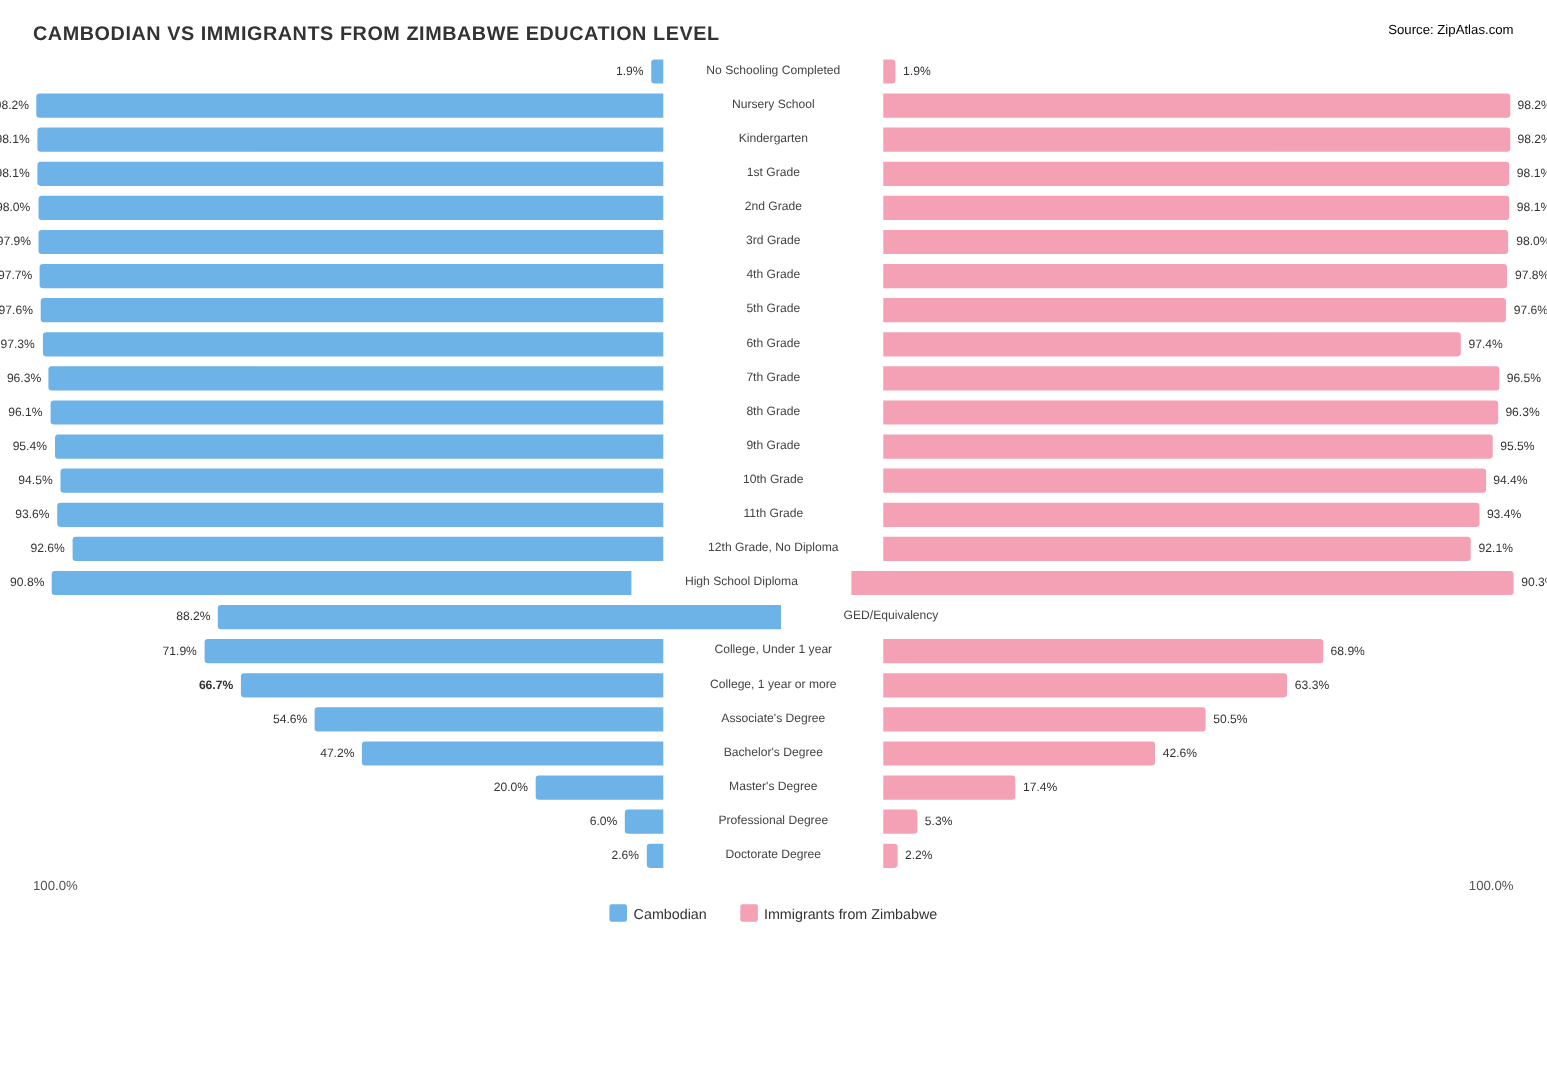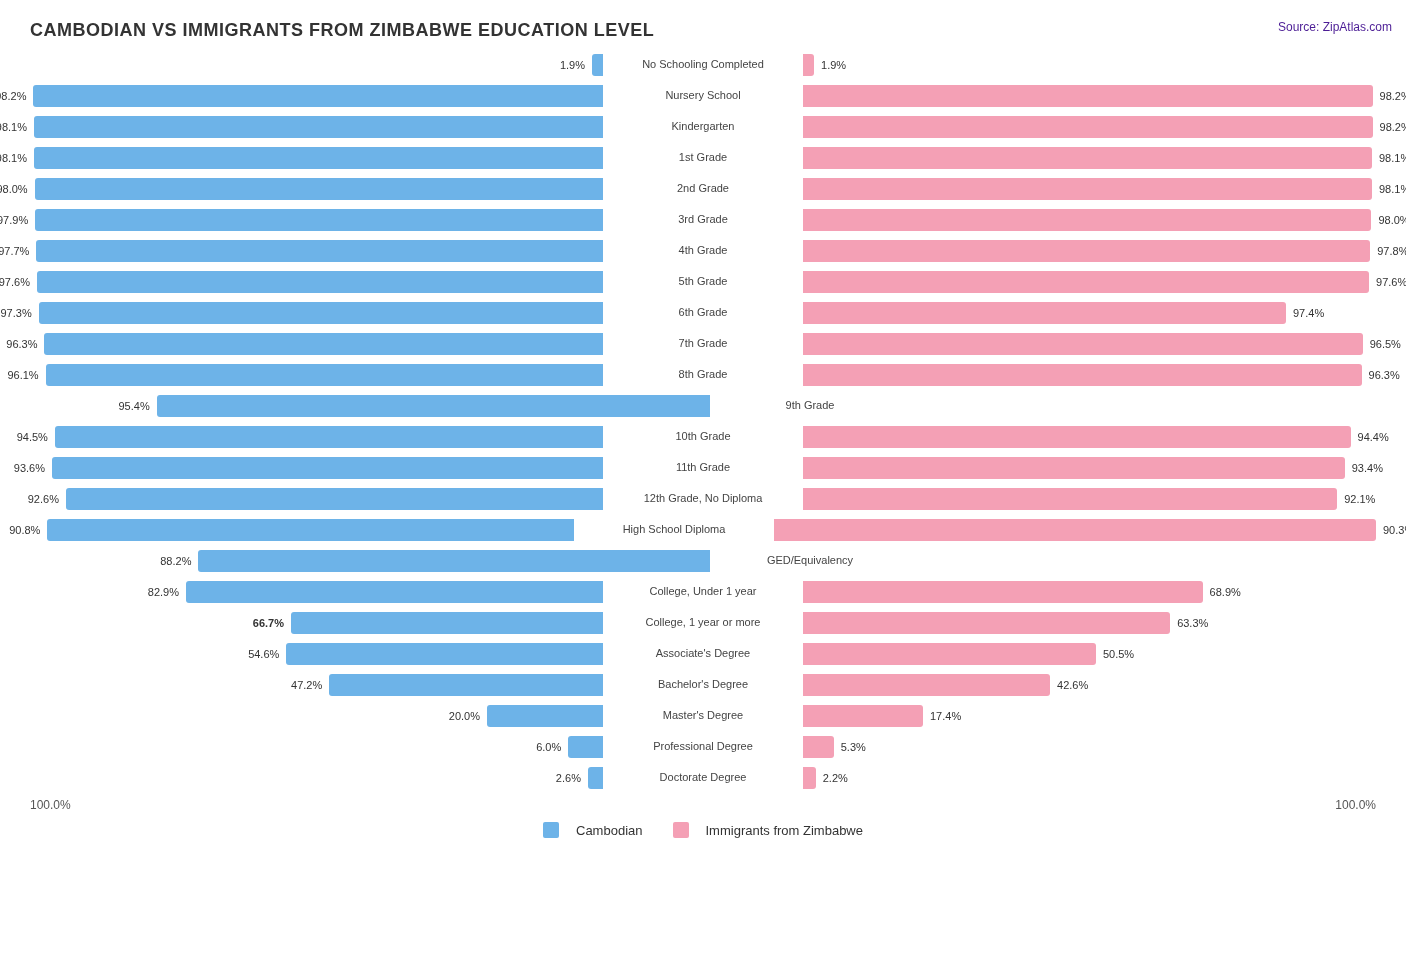--- a/index.html
+++ b/index.html
@@ -16,23 +16,23 @@
     .chart-title {
       font-size: 18px;
       font-weight: bold;
       color: #333;
       margin-bottom: 8px;
       letter-spacing: 0.5px;
     }
     .source {
       position: absolute;
       top: 20px;
-      right: 14px;
+      right: 30px;
       font-size: 12px;
-      color: #4c1d95;
+      color: #000000;
     }
     .bars-area {
       margin-top: 10px;
     }
     .bar-row {
       display: flex;
       align-items: center;
       margin-bottom: 3px;
       height: 28px;
       position: relative;
@@ -93,21 +93,21 @@
     }
     .legend {
       display: flex;
       justify-content: center;
       gap: 30px;
       margin-top: 10px;
     }
     .legend-item {
       display: flex;
       align-items: center;
-      gap: 17px;
+      gap: 6px;
       font-size: 13px;
       color: #333;
     }
     .legend-box {
       width: 16px;
       height: 16px;
       border-radius: 2px;
     }
     .axis-row {
       display: flex;
@@ -234,21 +234,21 @@
     </div>
   </div>
       <div class="bar-row">
     <div class="left-section">
       <div class="bar-left" style="width:564.34px; position:relative;">
         <span class="val-left">97.3%</span>
       </div>
     </div>
     <div class="label-center">6th Grade</div>
     <div class="right-section">
-      <div class="bar-right" style="width:483px; position:relative;">
+      <div class="bar-right" style="width:525px; position:relative;">
         <span class="val-right">97.4%</span>
       </div>
     </div>
   </div>
       <div class="bar-row">
     <div class="left-section">
       <div class="bar-left" style="width:558.54px; position:relative;">
         <span class="val-left">96.3%</span>
       </div>
     </div>
@@ -272,20 +272,25 @@
       </div>
     </div>
   </div>
       <div class="bar-row">
     <div class="left-section">
       <div class="bar-left" style="width:553.32px; position:relative;">
         <span class="val-left">95.4%</span>
       </div>
     </div>
     <div class="label-center">9th Grade</div>
+    <div class="right-section">
+      <div class="bar-right" style="width:553.9px; position:relative;">
+        <span class="val-right">95.5%</span>
+      </div>
+    </div>
   </div>
       <div class="bar-row">
     <div class="left-section">
       <div class="bar-left" style="width:548.1px; position:relative;">
         <span class="val-left">94.5%</span>
       </div>
     </div>
     <div class="label-center">10th Grade</div>
     <div class="right-section">
       <div class="bar-right" style="width:547.52px; position:relative;">
@@ -336,33 +341,33 @@
     <div class="left-section">
       <div class="bar-left" style="width:511.56px; position:relative;">
         <span class="val-left">88.2%</span>
       </div>
     </div>
     <div class="label-center">GED/Equivalency</div>
   </div>
       <div class="bar-row">
     <div class="left-section">
       <div class="bar-left" style="width:417.02000000000004px; position:relative;">
-        <span class="val-left">82.9%</span>
+        <span class="val-left">71.9%</span>
       </div>
     </div>
     <div class="label-center">College, Under 1 year</div>
     <div class="right-section">
       <div class="bar-right" style="width:399.62px; position:relative;">
         <span class="val-right">68.9%</span>
       </div>
     </div>
   </div>
       <div class="bar-row">
     <div class="left-section">
-      <div class="bar-left" style="width:312px; position:relative;font-weight:bold;">
+      <div class="bar-left" style="width:384px; position:relative;font-weight:bold;">
         <span class="val-left">66.7%</span>
       </div>
     </div>
     <div class="label-center">College, 1 year or more</div>
     <div class="right-section">
       <div class="bar-right" style="width:367.14px; position:relative;">
         <span class="val-right">63.3%</span>
       </div>
     </div>
   </div>

